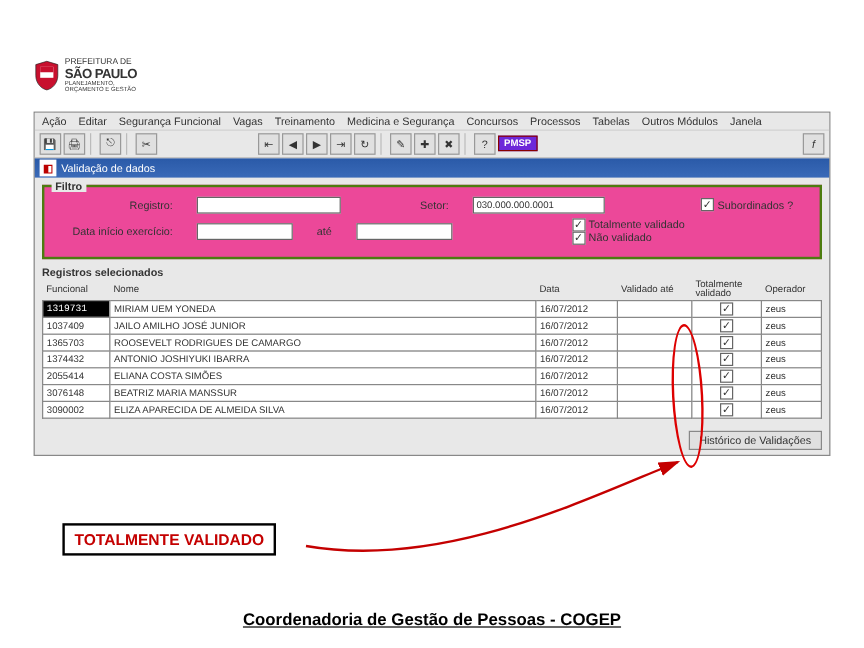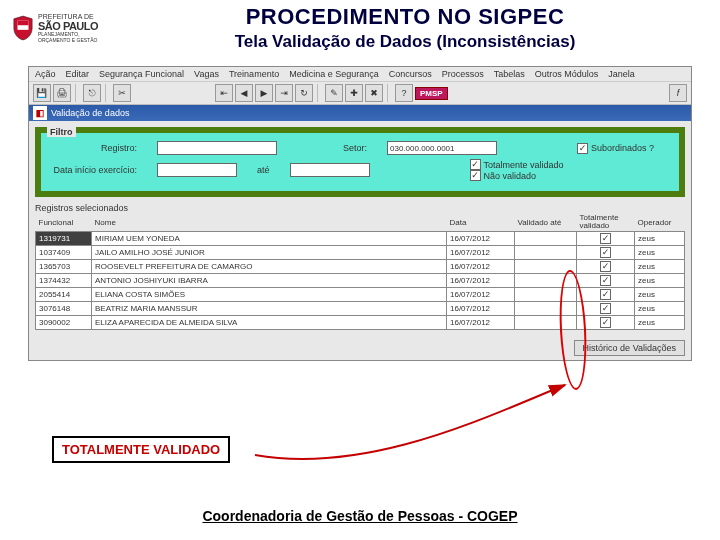--- a/index.html
+++ b/index.html
@@ -1,58 +1,58 @@
 <!DOCTYPE html>
 <html><head>
 <meta charset="utf-8">
 <style>
   * { box-sizing: border-box; margin: 0; padding: 0; }
   body { width: 720px; height: 540px; font-family: Arial, sans-serif; background: #fff; position: relative; overflow: hidden; }
 
-  .slide-header { display: flex; align-items: center; padding: 4px 12px 0 12px; }
+  .slide-header { display: flex; align-items: flex-end; padding: 4px 12px 0 28px; margin-top: 44px; }
   .logo { width: 90px; display: flex; align-items: center; gap: 4px; }
   .logo-shield { width: 22px; height: 26px; }
   .logo-text { font-size: 7px; line-height: 1.1; color:#333; }
   .logo-text .sp { font-weight: bold; font-size: 11px; letter-spacing: -0.5px; }
 
   .titles { flex: 1; text-align: center; }
   .title1 { font-size: 22px; font-weight: 900; color: #000040; letter-spacing: 0.5px; }
   .title2 { font-size: 17px; font-weight: 900; color: #000040; margin-top: 2px; }
 
   .app-frame { margin: 14px 28px 0 28px; border: 1px solid #888; background: #e8e8e8; font-size: 9px; color: #333; }
 
   .menubar { background: #e8e8e8; padding: 2px 6px; display: flex; gap: 10px; font-size: 9px; color:#333; border-bottom:1px solid #ccc; }
   .menubar span { cursor: default; }
 
   .toolbar { display: flex; align-items: center; gap: 2px; padding: 2px 4px; background: #e8e8e8; border-bottom: 1px solid #bbb; flex-wrap: wrap; }
   .tbtn { width: 18px; height: 18px; background: #e0e0e0; border: 1px solid #999; display: flex; align-items: center; justify-content: center; font-size: 9px; }
   .tsep { width: 4px; height: 18px; border-left: 1px solid #bbb; margin: 0 2px; }
-  .tbadge { background:#be185d; color:#fff; font-size:8px; font-weight:bold; padding:1px 4px; border:1px solid #800; }
+  .tbadge { background:#6d28d9; color:#fff; font-size:8px; font-weight:bold; padding:1px 4px; border:1px solid #800; }
   .tright { margin-left: auto; }
 
   .subtitlebar { background: linear-gradient(#2a5aa8,#3a6ab8); color: #fff; display: flex; align-items: center; padding: 1px 4px; gap:4px; }
   .subtitlebar .ico { width:14px; height:14px; background:#fff; color:#b00; font-size:9px; display:flex; align-items:center; justify-content:center; font-weight:bold; }
 
-  .panel { margin: 6px; border: 6px solid #4d7c0f; background: #5eead4; padding: 4px 6px 6px 6px; position: relative; }
+  .panel { margin: 6px; border: 2px solid #4d7c0f; background: #ec4899; padding: 4px 6px 6px 6px; position: relative; }
   .panel-title { position: absolute; top: -6px; left: 6px; background: #e8e8e8; padding: 0 3px; font-size: 9px; font-weight: bold; color:#333; }
 
-  .form-row { display: flex; align-items: center; gap: 20px; margin: 4px 0; font-size: 9px; }
+  .form-row { display: flex; align-items: center; gap: 20px; margin: 4px 11px; font-size: 9px; }
   .lbl { text-align: right; }
   .inp { background: #fff; border: 1px solid #666; height: 14px; }
   .setor-val { background:#fff; border:1px solid #666; height:14px; font-size:8px; padding:0 2px; display:flex; align-items:center; }
   .chk-stack { display:flex; flex-direction:column; font-size:9px; gap:0; }
   .chk-stack label, .chkline { display:flex; align-items:center; gap:3px; }
   .chk { width:11px; height:11px; background:#fff; border:1px solid #666; display:flex; align-items:center; justify-content:center; font-size:9px; line-height:1; }
 
-  .section-label { font-size: 9px; font-weight: normal; margin: 0 6px; color:#333; }
+  .section-label { font-size: 9px; font-weight: bold; margin: 0 6px; color:#333; }
 
   table.grid { border-collapse: collapse; width: calc(100% - 12px); margin: 0 6px 6px 6px; font-size: 8px; table-layout: fixed; }
   table.grid th { background:#e8e8e8; color:#333; font-weight:normal; text-align:left; padding:1px 3px; border:none; font-size:8px; }
   table.grid td { background:#fff; border:1px solid #888; padding:1px 3px; height:14px; overflow:hidden; white-space:nowrap; }
-  table.grid td.blue { background:#404040; color:#fff; }
+  table.grid td.blue { background:#000000; color:#fff;font-family:Liberation Mono, monospace; }
   .col-reg { width: 56px; }
   .col-nome { width: auto; }
   .col-data { width: 68px; }
   .col-valate { width: 62px; }
   .col-tot { width: 58px; text-align:center; }
   .col-op { width: 50px; }
 
   .btn-hist { display:inline-block; background:#e0e0e0; border:1px solid #888; padding:2px 8px; font-size:9px; margin:4px 6px; float:right; }
 
   .callout { position:absolute; background:#fff; border:2px solid #000; color:#c40000; font-weight:bold; font-size:13px; padding:4px 8px; z-index:20; }
@@ -73,24 +73,20 @@
       <path d="M12 1 L22 4 L22 14 C22 21 17 26 12 27 C7 26 2 21 2 14 L2 4 Z" fill="#c8102e" stroke="#222" stroke-width="0.6"></path>
       <rect x="6" y="6" width="12" height="10" fill="#fff"></rect>
       <path d="M6 6 h12 v5 h-12 z" fill="#c8102e"></path>
     </svg>
     <div class="logo-text">
       <div>PREFEITURA DE</div>
       <div class="sp">SÃO PAULO</div>
       <div style="font-size:5px; white-space:pre-line">PLANEJAMENTO,
 ORÇAMENTO E GESTÃO</div>
     </div>
-  </div>
-  <div class="titles">
-    <div class="title1">PROCEDIMENTO NO SIGPEC</div>
-    <div class="title2">Tela Validação de Dados (Inconsistências)</div>
   </div>
 </div>
 
 <div class="app-frame">
 
   <div class="menubar">
     <span>Ação</span>
     <span>Editar</span>
     <span>Segurança Funcional</span>
     <span>Vagas</span>
@@ -202,21 +198,21 @@
           <td>JAILO AMILHO JOSÉ JUNIOR</td>
           <td>16/07/2012</td>
           <td></td>
           <td style="text-align:center">
             <span class="chk" style="margin:0 auto">✓</span>
           </td>
           <td>zeus</td>
         </tr>
         <tr>
           <td>1365703</td>
-          <td>ROOSEVELT PREFEITURA DE CAMARGO</td>
+          <td>ROOSEVELT RODRIGUES DE CAMARGO</td>
           <td>16/07/2012</td>
           <td></td>
           <td style="text-align:center">
             <span class="chk" style="margin:0 auto">✓</span>
           </td>
           <td>zeus</td>
         </tr>
         <tr>
           <td>1374432</td>
           <td>ANTONIO JOSHIYUKI IBARRA</td>

